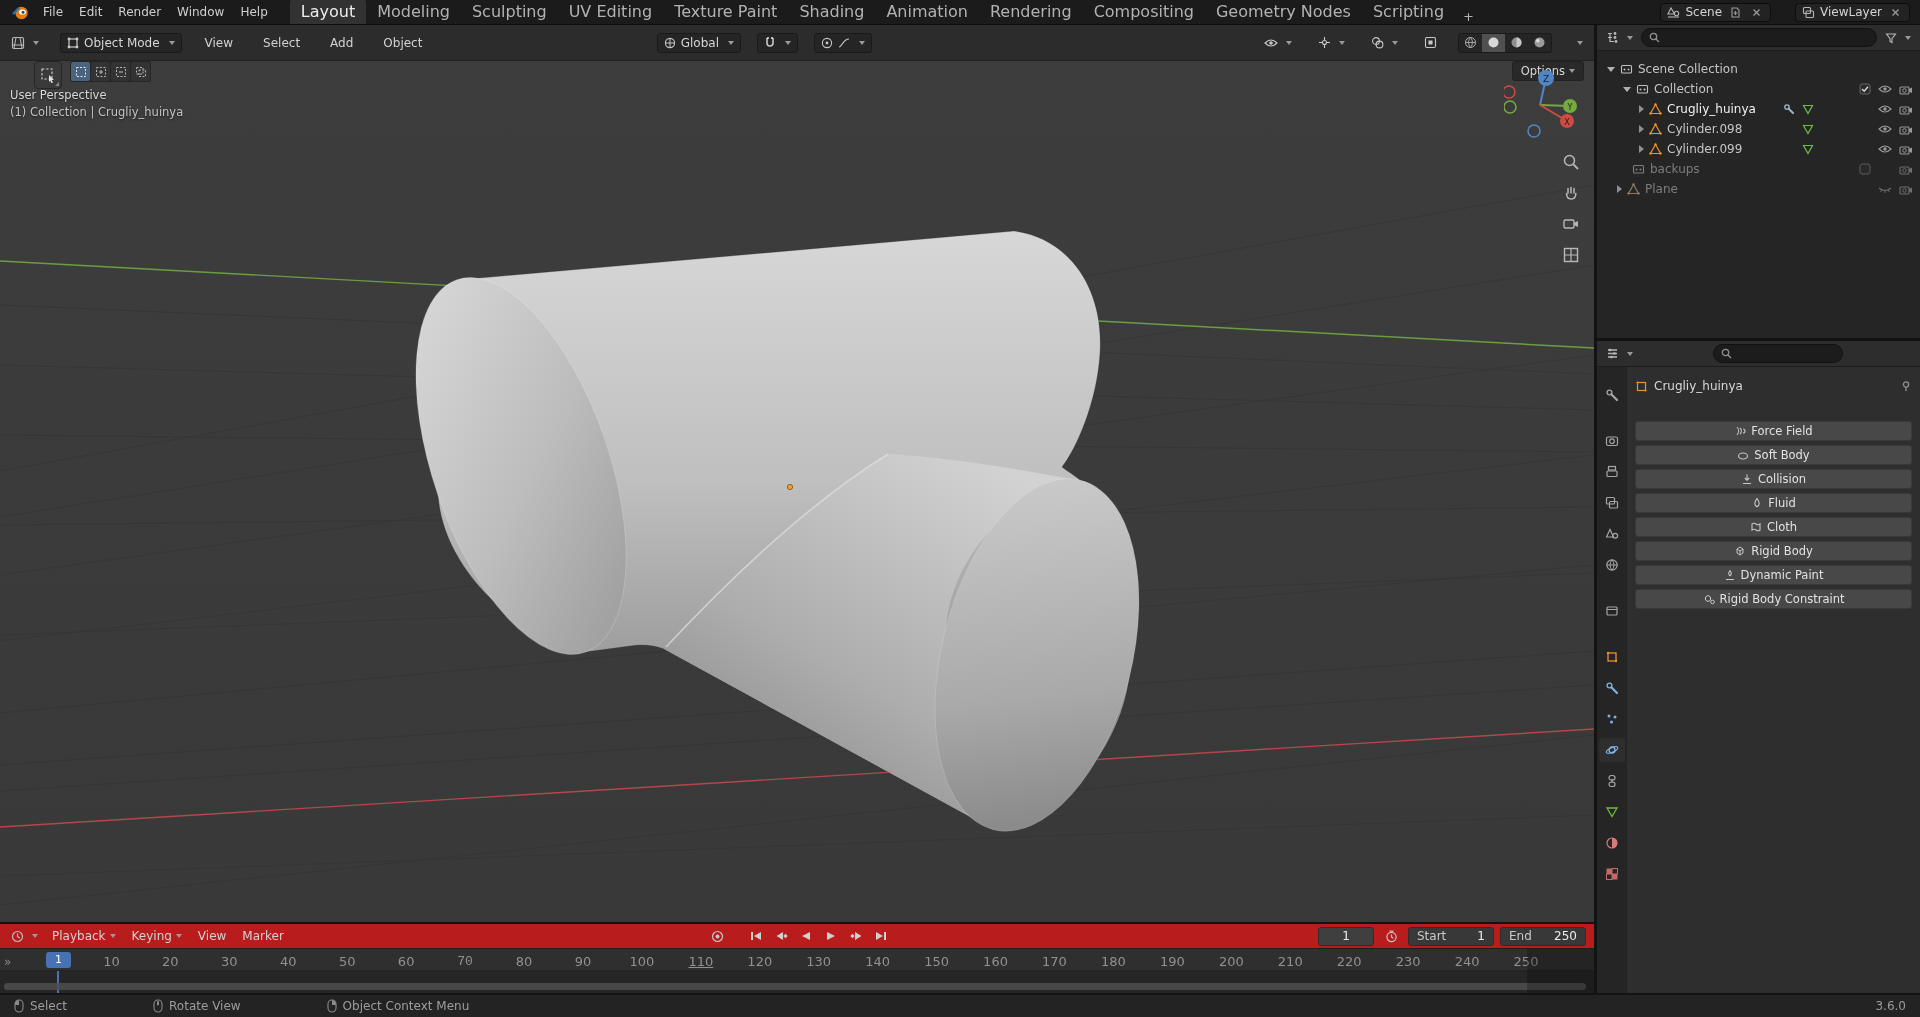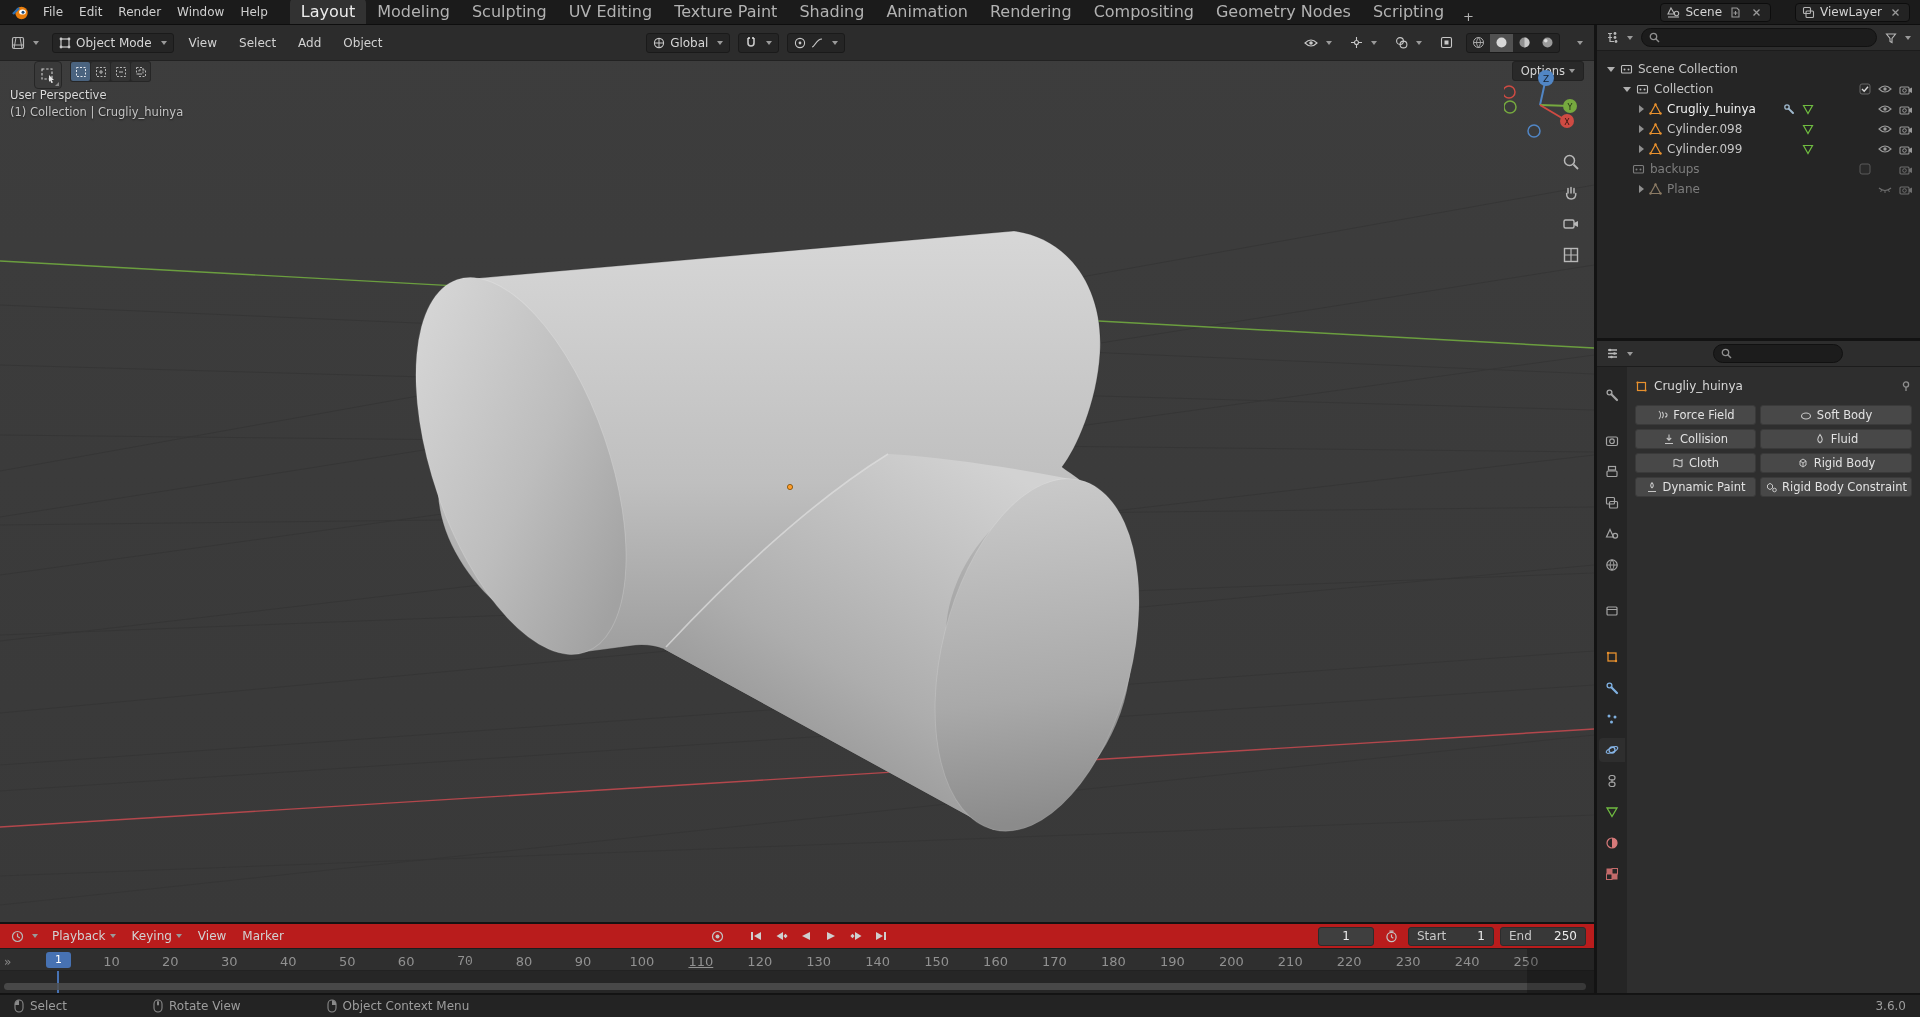--- a/index.html
+++ b/index.html
@@ -22,21 +22,21 @@
   .ws-tab{padding:13px 11px;height:22px;display:flex;align-items:center;color:#b2b2b2;border-radius:5px 5px 0 0;font-size:16px}
   .ws-tab.active{background:#323232;color:#ececec}
   .ws-add{padding:0 8px;color:#b2b2b2;font-size:13px}
   .tb-right{margin-left:auto;display:flex;align-items:center;gap:24px;padding-right:4px}
   .selector{display:flex;align-items:center;gap:5px;background:#232323;border:1px solid #0d0d0d;border-radius:4px;height:19px;padding:0 6px;color:#d4d4d4}
   .mini-btn{display:flex;align-items:center;justify-content:center;width:16px;height:16px}
 
   
   .viewport{position:absolute;left:0;top:25px;width:1594px;height:897px;background:#3b3b3b;overflow:hidden}
   .vp-canvas{position:absolute;left:0;top:0}
-  .vp-header{position:relative;z-index:3;height:36px;background:#2c2c2c;border-bottom:1px solid #222;display:flex;align-items:center;padding:0 6px;gap:8px}
+  .vp-header{position:relative;z-index:3;height:36px;background:#2c2c2c;border-bottom:1px solid #222;display:flex;align-items:center;padding:0 6px;gap:16px}
   .hdr-btn{display:flex;align-items:center;gap:4px;height:20px;padding:0 5px;border-radius:3px;color:#d2d2d2}
   .hdr-field{display:flex;align-items:center;gap:5px;background:#252525;border:1px solid #1a1a1a;border-radius:3px;height:20px;padding:0 6px;color:#d6d6d6}
   .hdr-menu{padding:0 7px;height:20px;display:flex;align-items:center;border-radius:3px;color:#d2d2d2}
   .seg{display:flex;background:#252525;border:1px solid #1a1a1a;border-radius:3px;overflow:hidden;height:20px}
   .seg .seg-btn{width:23px;display:flex;align-items:center;justify-content:center}
   .seg .seg-btn.active{background:#505050}
   .vp-tools{position:absolute;z-index:3;left:34px;top:36px;display:flex;align-items:flex-start;gap:8px}
   .tool-big{width:28px;height:28px;background:#3a3a3a;border:1px solid #262626;border-radius:4px;display:flex;align-items:center;justify-content:center;position:relative}
   .tool-big::after{content:"";position:absolute;right:2px;bottom:2px;border-left:4px solid transparent;border-bottom:4px solid #8a8a8a}
   .mode-group{display:flex;gap:1px;background:#262626;border-radius:3px;padding:1px}
@@ -61,21 +61,21 @@
   .ri{position:absolute;display:flex;align-items:center}
 
   .properties{position:absolute;left:1597px;top:341px;width:323px;height:652px;background:#2e2e2e;overflow:hidden}
   .props-wrap{display:flex;height:626px}
   .ptabs{width:30px;background:#252525;padding-top:16px;display:flex;flex-direction:column;align-items:center;gap:7px;height:100%}
   .ptab{width:26px;height:24px;display:flex;align-items:center;justify-content:center;border-radius:4px 0 0 4px}
   .ptab.active{background:#2e2e2e}
   .ptab-gap{height:8px}
   .props-main{flex:1;padding:6px 8px 0 8px}
   .breadcrumb{display:flex;align-items:center;gap:6px;height:26px;color:#d8d8d8}
-  .phys-grid{display:grid;grid-template-columns:1fr 1fr;gap:4px 4px;margin-top:6px}
+  .phys-grid{display:grid;grid-template-columns:1fr;gap:4px 4px;margin-top:22px}
   .phys-btn{height:20px;background:#484848;border:1px solid #3a3a3a;border-radius:3px;display:flex;align-items:center;justify-content:center;gap:5px;color:#e2e2e2;font-size:11.5px;white-space:nowrap;padding:0 4px}
 
   
   .timeline{position:absolute;left:0;top:924px;width:1594px;height:69px;background:#262626}
   .tl-header{height:25px;background:#b91c1c;border-bottom:1px solid #1d1d1d;display:flex;align-items:center;padding:0 6px;gap:2px;position:relative}
   .transport{position:absolute;left:706px;top:0;height:100%;display:flex;align-items:center;gap:3px}
   .tp-btn{width:22px;height:20px;display:flex;align-items:center;justify-content:center;border-radius:3px}
   .tl-fields{position:absolute;right:8px;top:0;height:100%;display:flex;align-items:center;gap:6px}
   .frame-field{width:56px;height:19px;background:#3f3f3f;border:1px solid #2c2c2c;border-radius:3px;color:#ececec;display:flex;align-items:center;justify-content:center}
   .range-field{width:86px;height:19px;background:#383838;border:1px solid #2c2c2c;border-radius:3px;display:flex;align-items:center;justify-content:space-between;padding:0 8px;color:#c9c9c9}
@@ -601,21 +601,21 @@
       </span>
       <span class="ri" style="right:7px">
         <svg width="14" height="11" viewBox="0 0 14 11">
           <rect x="1" y="3" width="9" height="7" rx="1" fill="none" stroke="#6e6e6e" stroke-width="1.1"></rect>
           <circle cx="5.5" cy="6.5" r="1.8" fill="none" stroke="#6e6e6e" stroke-width="1"></circle>
           <path d="M10 5 L13 3.5 V9 L10 7.5" fill="#6e6e6e"></path>
         </svg>
       </span>
     </div>
 
-    <div class="ol-row" style="padding-left:42px">
+    <div class="ol-row" style="padding-left:20px">
       <span class="tri closed"></span>
       <svg width="13" height="12" viewBox="0 0 13 12">
         <path d="M6.5 1.5 L11.5 10.5 H1.5 Z" fill="none" stroke="#8a7a64" stroke-width="1.2"></path>
         <circle cx="6.5" cy="1.5" r="1.2" fill="#8a7a64"></circle>
           <circle cx="11.5" cy="10.5" r="1.2" fill="#8a7a64"></circle>
           <circle cx="1.5" cy="10.5" r="1.2" fill="#8a7a64"></circle>
       </svg>
       <span class="ol-label dim">Plane</span>
       <span class="ri" style="right:28px">
         <svg width="14" height="10" viewBox="0 0 14 10">

